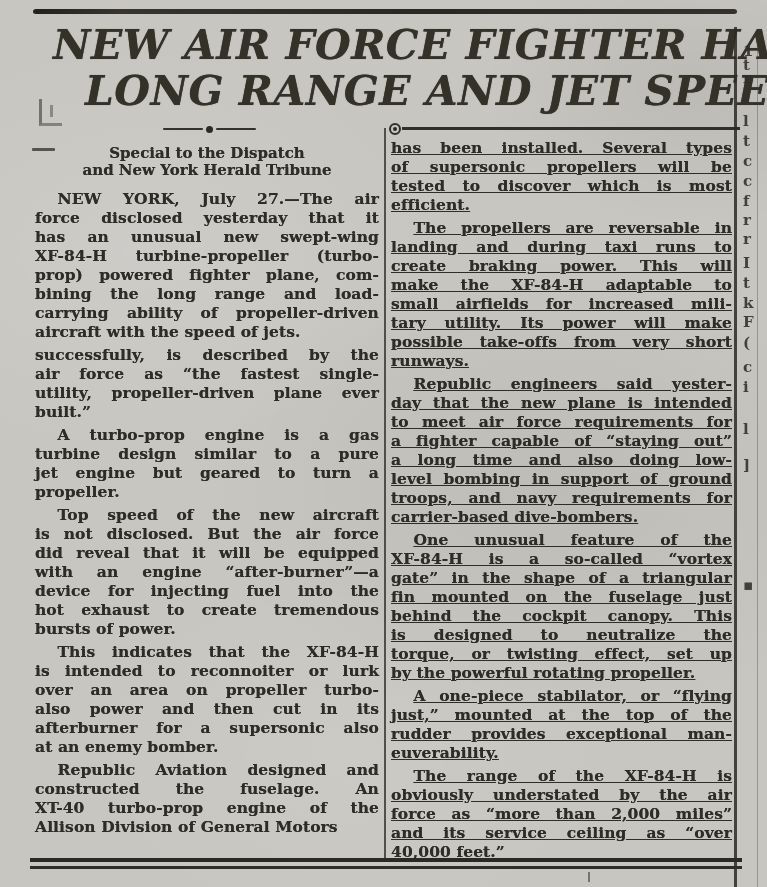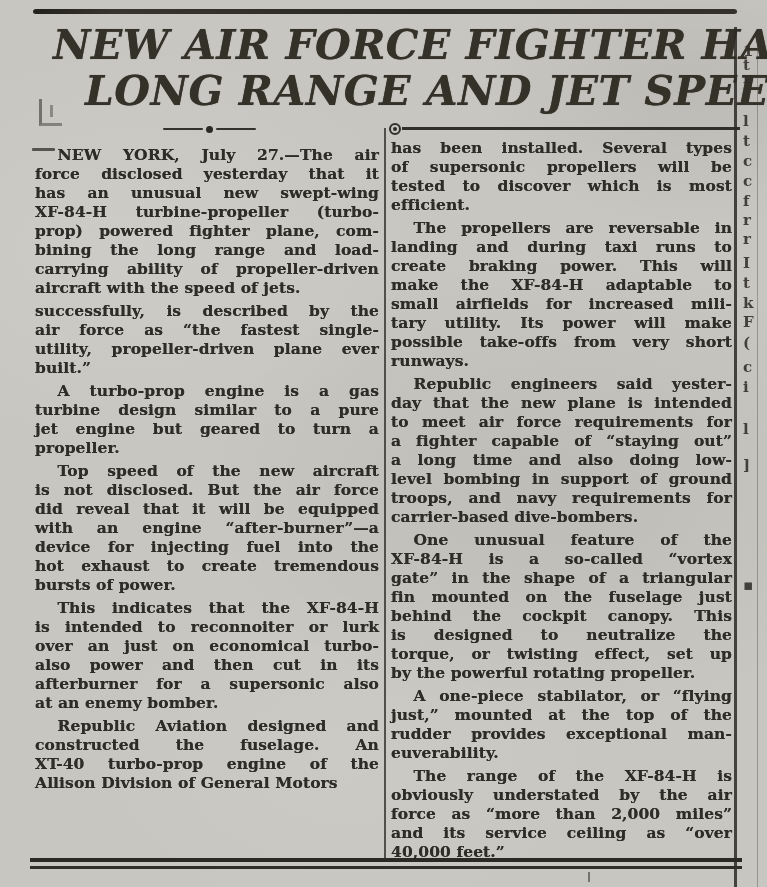--- a/index.html
+++ b/index.html
@@ -26,21 +26,21 @@
     font-size:41px;line-height:46px;letter-spacing:.5px;text-shadow:0 0 .7px rgba(52,49,41,.85);}
   .hl{display:block;text-align:justify;text-align-last:justify;white-space:nowrap;}
   .hl1{width:646px;margin-left:18px;}
   .hl2{width:646px;margin-left:50px;}
   
   .smudge{position:absolute;left:39px;top:99px;width:20px;height:24px;border-left:3px solid rgba(47,45,41,.55);border-bottom:3px solid rgba(47,45,41,.45);filter:blur(.4px);}
   .smudge:after{content:"";position:absolute;left:8px;top:6px;width:3px;height:12px;background:rgba(47,45,41,.4);}
   
   .col{position:absolute;top:122px;}
   .col.left{left:35px;width:344px;}
-  .col.right{left:391px;width:341px;}
+  .col.right{left:391px;width:341px;text-decoration:underline;}
   .dashdot{display:flex;align-items:center;gap:3px;margin:3px 0 12px 128px;height:8px;}
   .dd-line{width:40px;height:2.5px;background:#34322d;border-radius:2px;}
   .dd-dot{width:7px;height:7px;border-radius:50%;background:#2c2a26;}
   .byline-dash{position:absolute;left:-3px;top:26px;width:23px;height:3px;background:rgba(47,45,41,.75);border-radius:1px;}
   .byline{font-weight:700;font-size:15px;line-height:16.5px;text-align:center;margin-bottom:11px;text-shadow:0 0 .5px rgba(47,45,41,.8);}
   .bullseye-row{display:flex;align-items:center;height:13px;margin:0 -8px 3px -2px;}
   .bull{width:8px;height:8px;border:2.5px solid #312f2a;border-radius:50%;position:relative;flex:none;}
   .bull:after{content:"";position:absolute;left:2px;top:2px;width:4px;height:4px;border-radius:50%;background:#2c2a26;}
   .bull-line{flex:1;height:2.5px;background:#312f2a;margin-left:1px;}
   
@@ -68,20 +68,24 @@
 
   <div class="smudge"></div>
 
   <div class="col left">
     <div class="dashdot">
       <i class="dd-line"></i>
       <i class="dd-dot"></i>
       <i class="dd-line"></i>
     </div>
     <div class="byline-dash"></div>
+    <div class="byline">
+      <div>Special to the Dispatch</div>
+      <div>and New York Herald Tribune</div>
+    </div>
     <div class="body" id="leftBody">
         <div class="para">
           <div class="line pf">NEW YORK, July 27.—The air</div>
           <div class="line">force disclosed yesterday that it</div>
           <div class="line">has an unusual new swept-wing</div>
           <div class="line">XF-84-H turbine-propeller (turbo-</div>
           <div class="line">prop) powered fighter plane, com-</div>
           <div class="line">bining the long range and load-</div>
           <div class="line">carrying ability of propeller-driven</div>
           <div class="line pl">aircraft with the speed of jets.</div>
@@ -103,21 +107,21 @@
           <div class="line">is not disclosed. But the air force</div>
           <div class="line">did reveal that it will be equipped</div>
           <div class="line">with an engine “after-burner”—a</div>
           <div class="line">device for injecting fuel into the</div>
           <div class="line">hot exhaust to create tremendous</div>
           <div class="line pl">bursts of power.</div>
         </div>
         <div class="para">
           <div class="line pf">This indicates that the XF-84-H</div>
           <div class="line">is intended to reconnoiter or lurk</div>
-          <div class="line">over an just on economical turbo-</div>
+          <div class="line">over an area on propeller turbo-</div>
           <div class="line">also power and then cut in its</div>
           <div class="line">afterburner for a supersonic also</div>
           <div class="line pl">at an enemy bomber.</div>
         </div>
         <div class="para">
           <div class="line pf">Republic Aviation designed and</div>
           <div class="line">constructed the fuselage. An</div>
           <div class="line">XT-40 turbo-prop engine of the</div>
           <div class="line pl">Allison Division of General Motors</div>
         </div>

